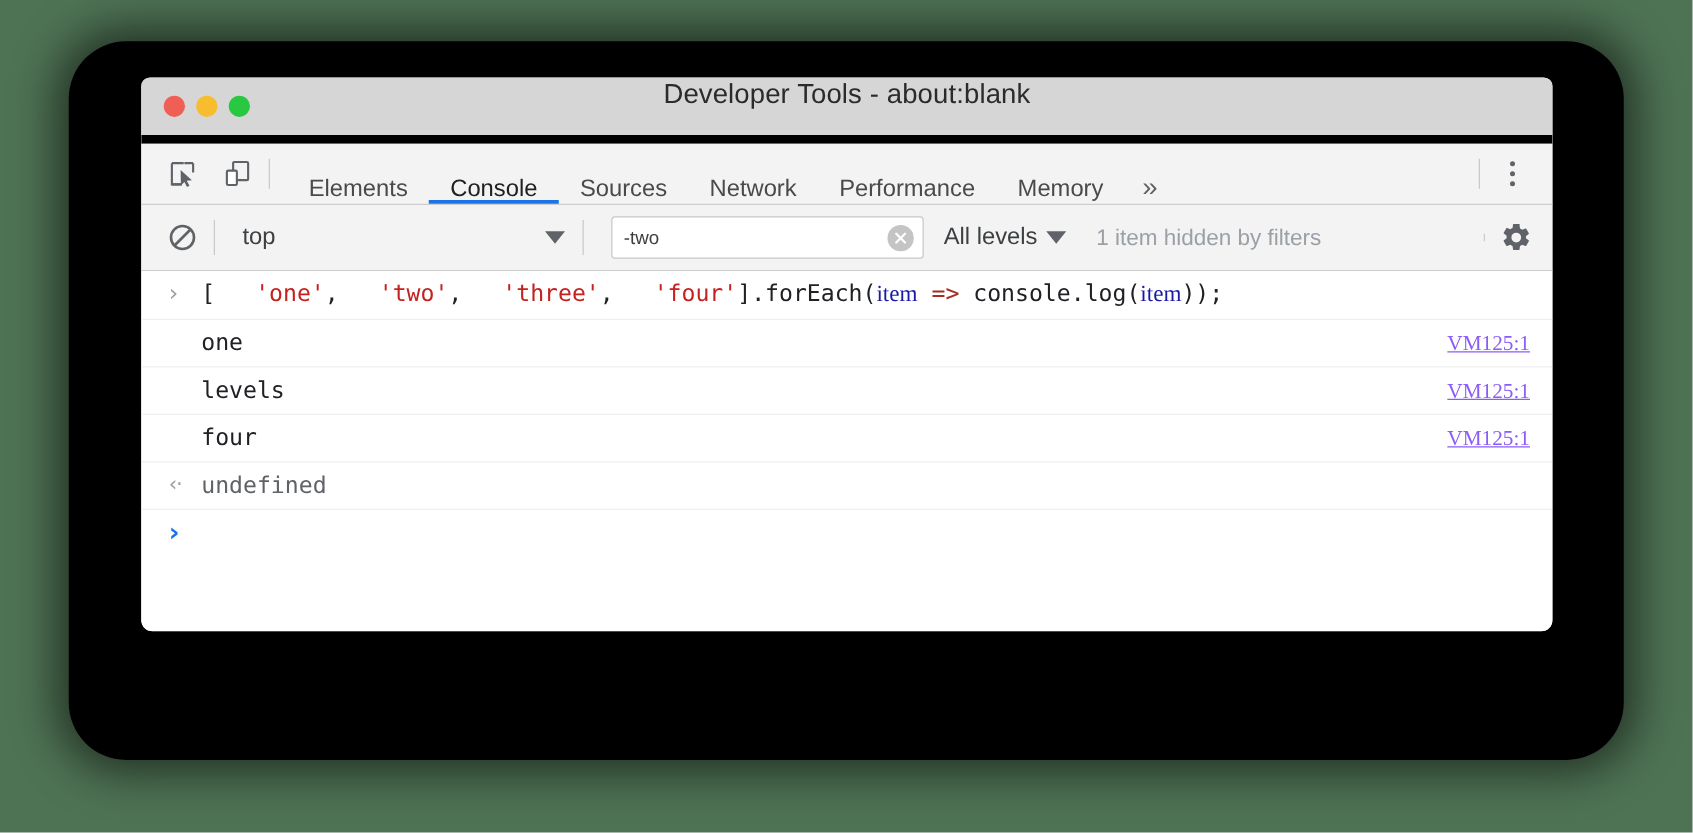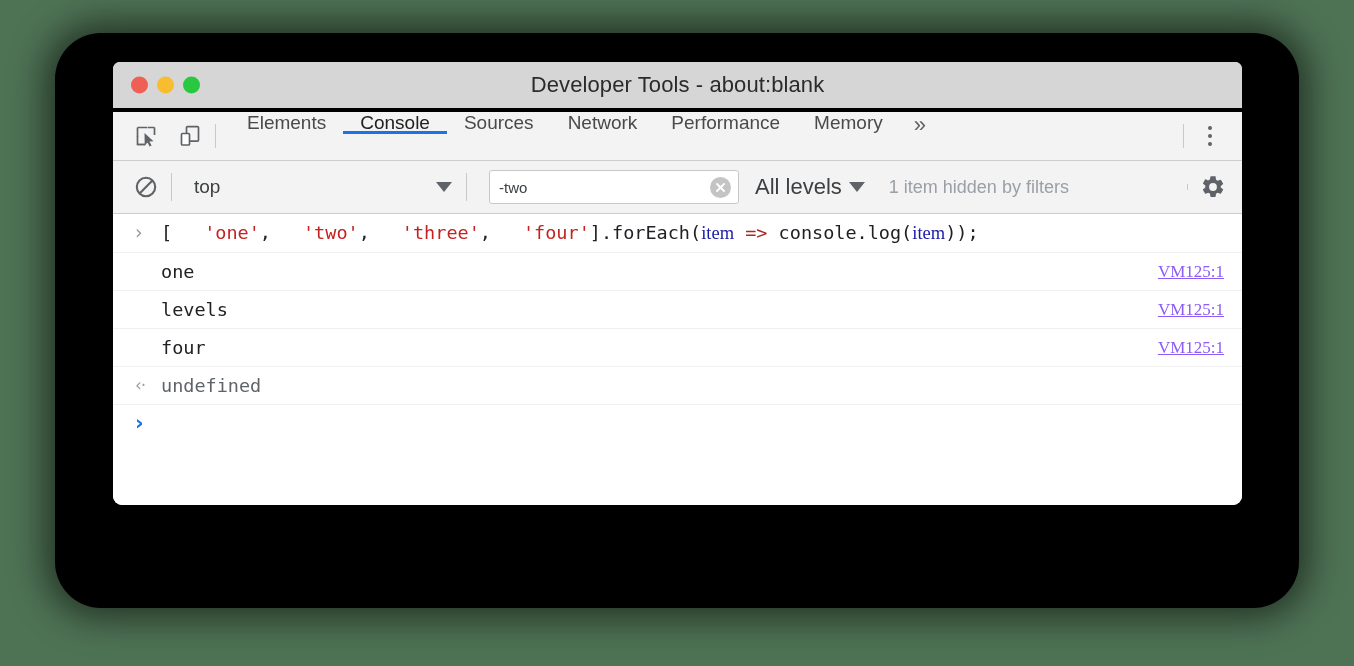--- a/index.html
+++ b/index.html
@@ -41,23 +41,22 @@
     flex-direction: column;
   }
 
   
   #titlebar {
     height: 46px;
     background: #d6d6d6;
     position: relative;
     flex: 0 0 auto;
     display: flex;
-    align-items: center;
     justify-content: center;
-    border-bottom: 4px solid #000000;
+    border-bottom: 7px solid #000000;
   }
   #traffic-lights {
     position: absolute;
     left: 18px;
     top: 50%;
     transform: translateY(-50%);
     display: flex;
     gap: 9px;
   }
   .light {
@@ -98,21 +97,21 @@
     justify-content: center;
   }
   .vsep {
     width: 1px;
     background: #c9c9c9;
     margin: 12px 10px;
     align-self: stretch;
   }
   #tabs {
     display: flex;
-    align-items: flex-start;
+    align-items: flex-end;
     margin-left: 4px;
   }
   .tab {
     display: flex;
     align-items: center;
     padding: 0 17px;
     font-size: 19px;
     color: #4a4a4a;
     position: relative;
   }
@@ -212,21 +211,21 @@
     border-radius: 50%;
     background: #c4c4c4;
     display: flex;
     align-items: center;
     justify-content: center;
   }
   #levels-select {
     display: flex;
     align-items: center;
     gap: 7px;
-    font-size: 22px;
+    font-size: 19px;
     color: #3c4043;
     margin-left: 16px;
     white-space: nowrap;
   }
   #hidden-msg {
     font-size: 18px;
     color: #9aa0a6;
     margin-left: 20px;
     white-space: nowrap;
   }

